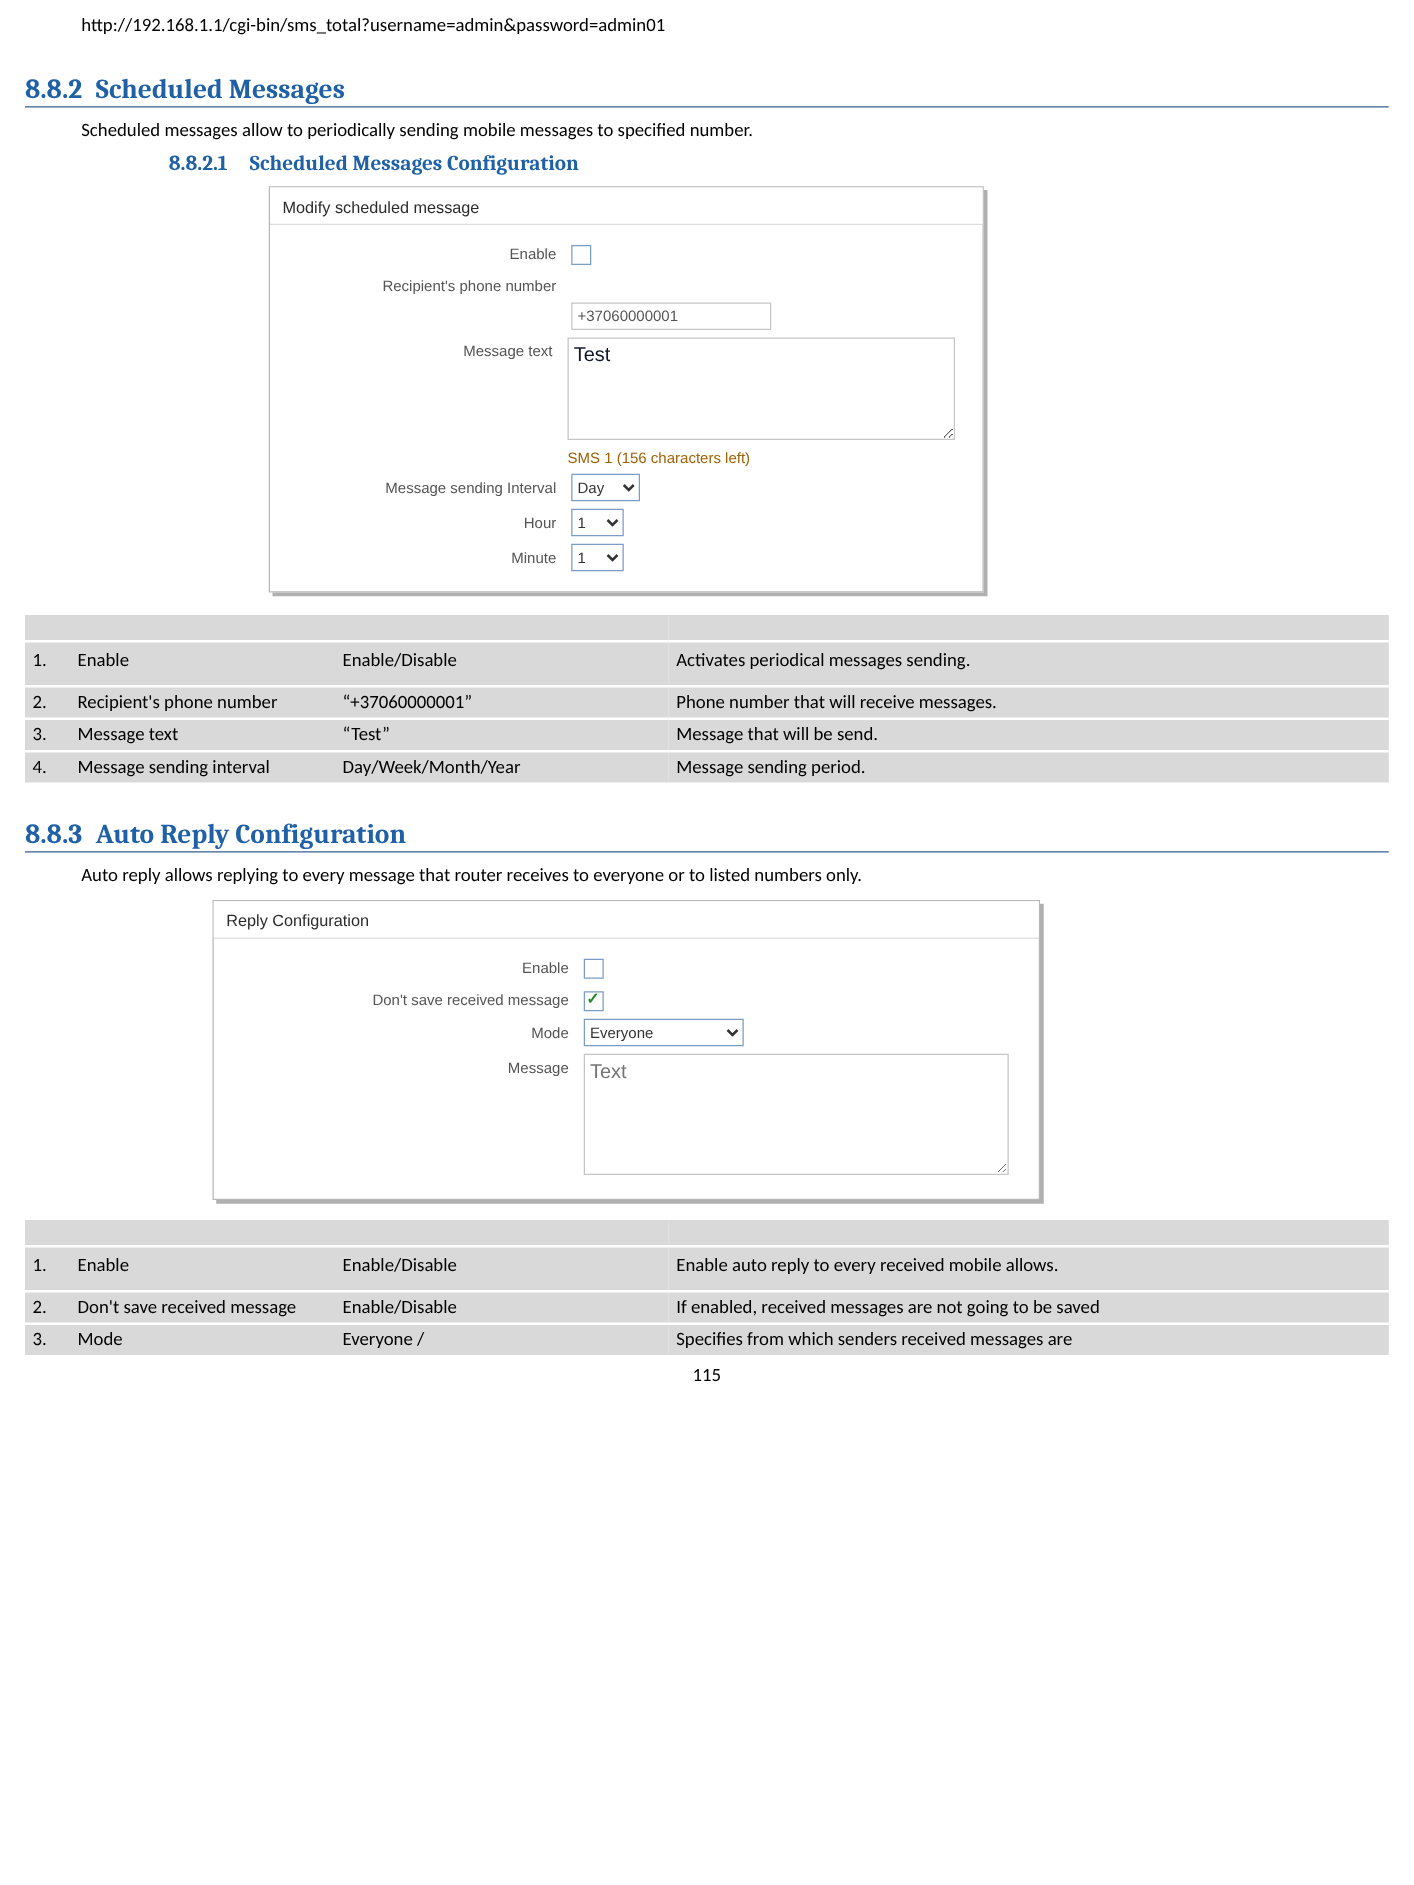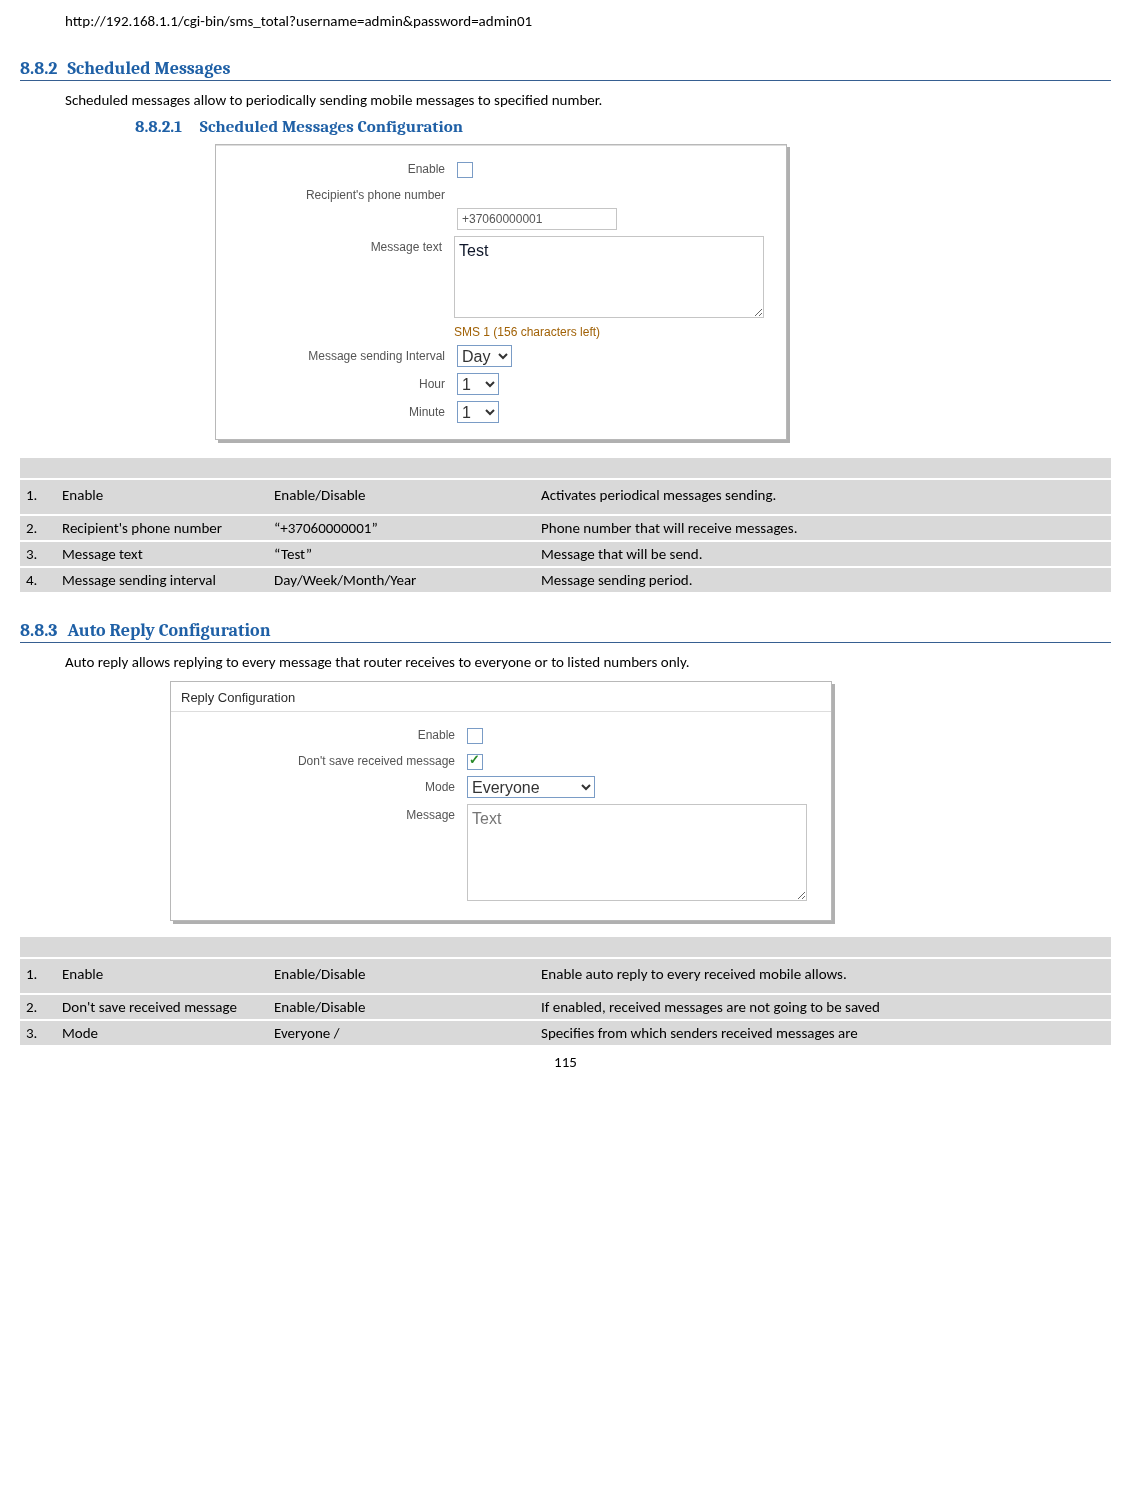--- a/index.html
+++ b/index.html
@@ -13,21 +13,21 @@
   }
   .url-line {
     margin-left: 45px;
     margin-bottom: 28px;
     padding-top: 2px;
   }
   .h3 {
     color: #1F60A6;
     font-weight: bold;
     font-family: Cambria, Georgia, serif;
-    font-size: 18px;
+    font-size: 22px;
     margin: 4px 0 10px 0;
     border-bottom: 1px solid #365F91;
     padding-bottom: 1px;
   }
   .h3 .secnum { display:inline-block; margin-right:6px; }
   .h4 {
     color: #1F60A6;
     font-weight: bold;
     font-family: Cambria, Georgia, serif;
     font-size: 17px;
@@ -88,21 +88,21 @@
     font-size: 16px;
     padding: 5px 4px;
     border: 1px solid #c5c5c5;
     width: 300px;
     height: 70px;
     resize: both;
     color:#0f172a;
   }
   .select {
     font-family: Tahoma, Arial, sans-serif;
-    font-size: 16px;
+    font-size: 12px;
     height: 22px;
     border: 1px solid #7a9cc6;
     background: #fff;
     color:#333;
   }
   .select.w-day { width: 55px; }
   .select.w-num { width: 42px; }
   .select.w-mode { width: 128px; }
   .chk {
     width: 14px; height: 14px;
@@ -178,20 +178,21 @@
 
 <div class="body-text">Scheduled messages allow to periodically sending mobile messages to specified number.</div>
 
 <div class="h4 indent-h4">
   <span class="secnum">8.8.2.1</span>
   <span>Scheduled Messages Configuration</span>
 </div>
 
 <div class="figure-wrap">
   <div class="figure">
+    <div class="fig-title">Modify scheduled message</div>
     <div class="fig-body">
       <div class="form-row">
         <div class="form-label">Enable</div>
         <div class="form-ctrl"><span class="chk"></span></div>
       </div>
       <div class="form-row">
         <div class="form-label">Recipient's phone number</div>
         <div class="form-ctrl"><input class="txt-input" value="+37060000001" style=""></div>
       </div>
       <div class="form-row">

